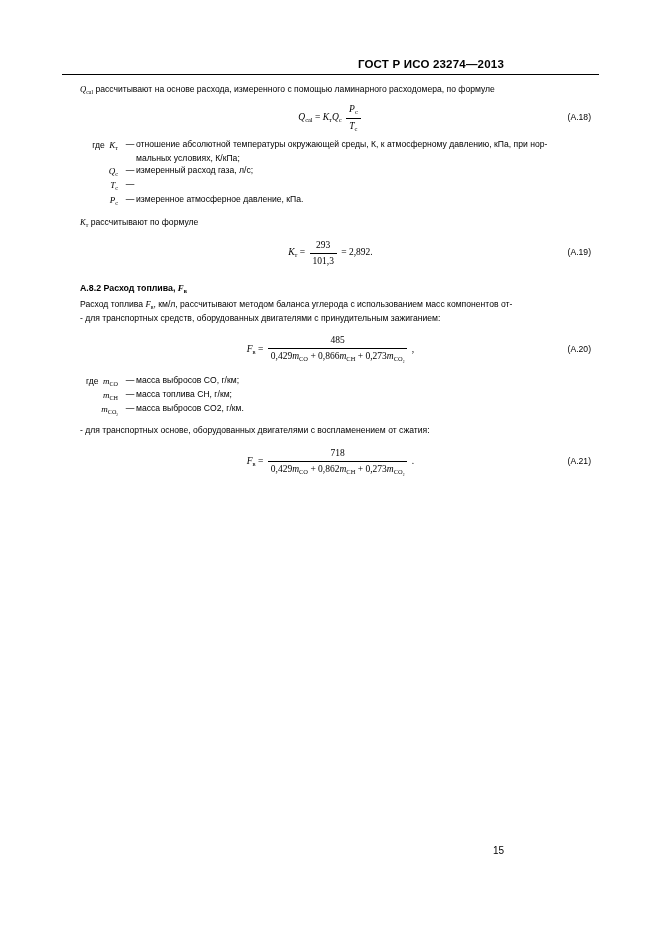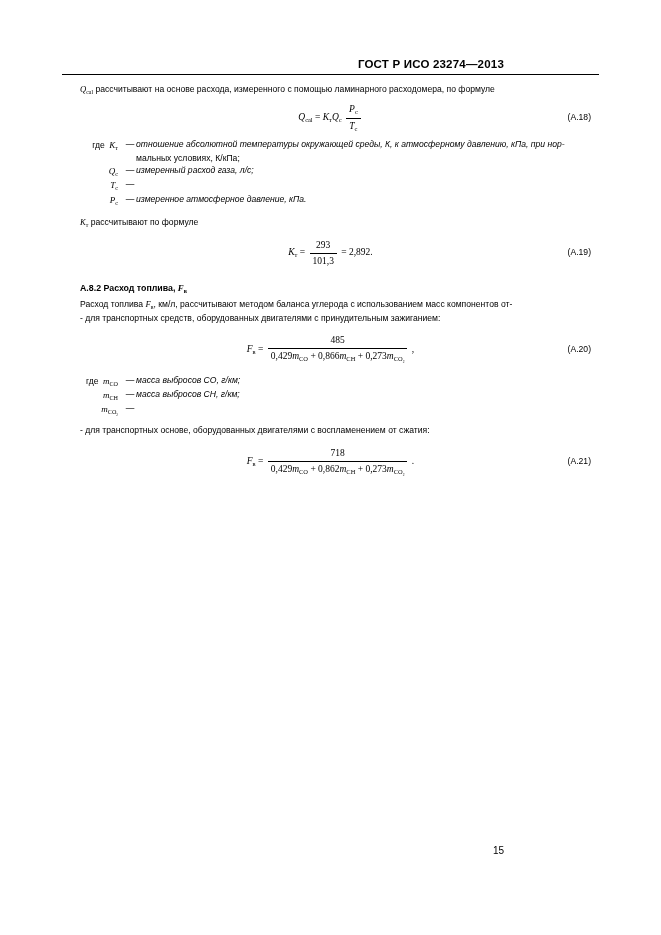--- a/index.html
+++ b/index.html
@@ -91,21 +91,20 @@
     font-family: "Liberation Serif", serif;
     font-size: 9px;
     white-space: nowrap;
   }
   .defrow .dash {
     flex: 0 0 12px;
     text-align: center;
   }
   .defrow .txt {
     flex: 1 1 auto;
-    font-style: italic;
   }
   .continue {
     padding-left: 74px;
   }
   .section-head {
     font-family: "Liberation Sans", sans-serif;
     font-weight: bold;
     font-size: 8.8px;
     margin: 14px 0 4px 0;
     padding-left: 18px;
@@ -265,26 +264,27 @@
           <span style="font-family:'Liberation Sans',sans-serif;font-size:8.6px;">где</span>
           &nbsp;<span class="mvar">m</span><span class="sub">CO</span>
         </div>
         <div class="dash">—</div>
         <div class="txt">масса выбросов CO, г/км;</div>
       </div>
 
       <div class="defrow">
         <div class="sym"><span class="mvar">m</span><span class="sub">CH</span></div>
         <div class="dash">—</div>
-        <div class="txt">масса выбросов CH, г/км;</div>
+        <div class="txt">масса топлива CH, г/км;</div>
       </div>
 
       <div class="defrow">
         <div class="sym"><span class="mvar">m</span><span class="sub">CO<span class="subsub">2</span></span></div>
         <div class="dash">—</div>
+        <div class="txt">масса выбросов CO2, г/км.</div>
       </div>
     </div>
 
     <p class="para bullet" style="margin-top:8px;">- для транспортных основе, оборудованных двигателями с воспламенением от сжатия:</p>
 
     <div class="formula-row" style="margin-top:10px;margin-bottom:6px;">
       <div class="formula-center">
         <span class="eqline">
           <span class="mvar">F</span><span class="sub mvar">в</span>
           =

